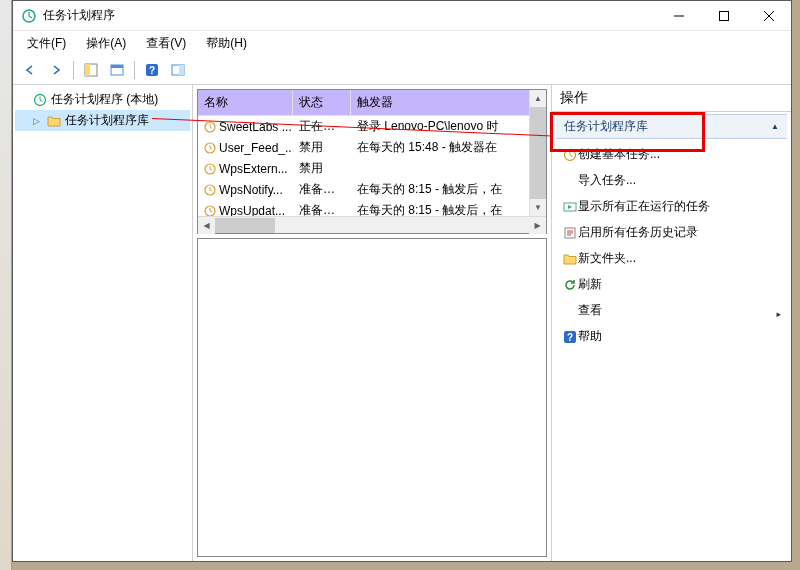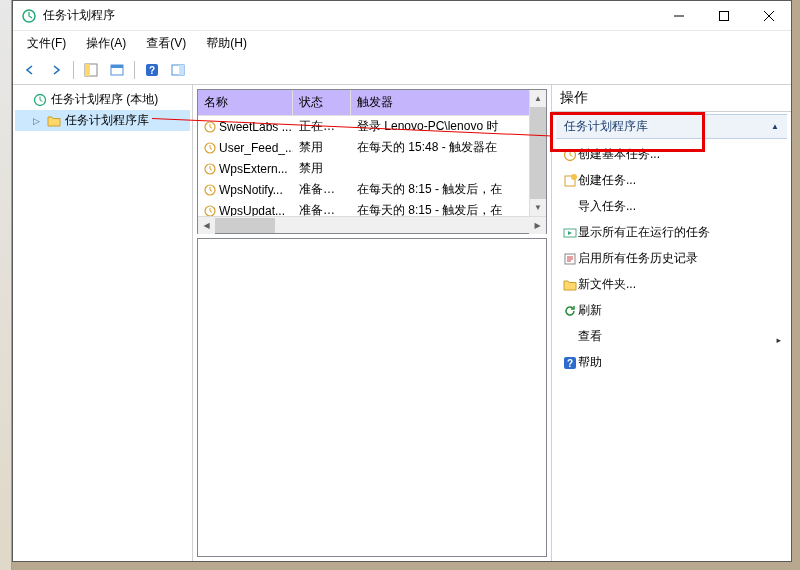--- a/index.html
+++ b/index.html
@@ -406,29 +406,20 @@
         <div class="action-item">
           <span class="action-icon">
               <svg width="14" height="14">
                 <circle cx="7" cy="7" r="5.5" fill="none" stroke="#d9a030" stroke-width="1.3"></circle>
                 <path d="M7 3.5v3.5l2.5 1.5" stroke="#d9a030" fill="none"></path>
               </svg>
             </span>
           <span>创建基本任务...</span>
         </div>
         <div class="action-item">
-          <span class="action-icon">
-              <svg width="14" height="14">
-                <rect x="2" y="2" width="10" height="10" fill="#fff" stroke="#d9a030"></rect>
-                <circle cx="11" cy="3" r="3" fill="#f5c24b"></circle>
-              </svg>
-            </span>
-          <span>创建任务...</span>
-        </div>
-        <div class="action-item">
           <span class="action-icon"></span>
           <span>导入任务...</span>
         </div>
         <div class="action-item">
           <span class="action-icon">
               <svg width="14" height="14">
                 <rect x="1" y="3" width="12" height="8" fill="#fff" stroke="#5a8"></rect>
                 <path d="M5 5l4 2-4 2z" fill="#3a7"></path>
               </svg>
             </span>

